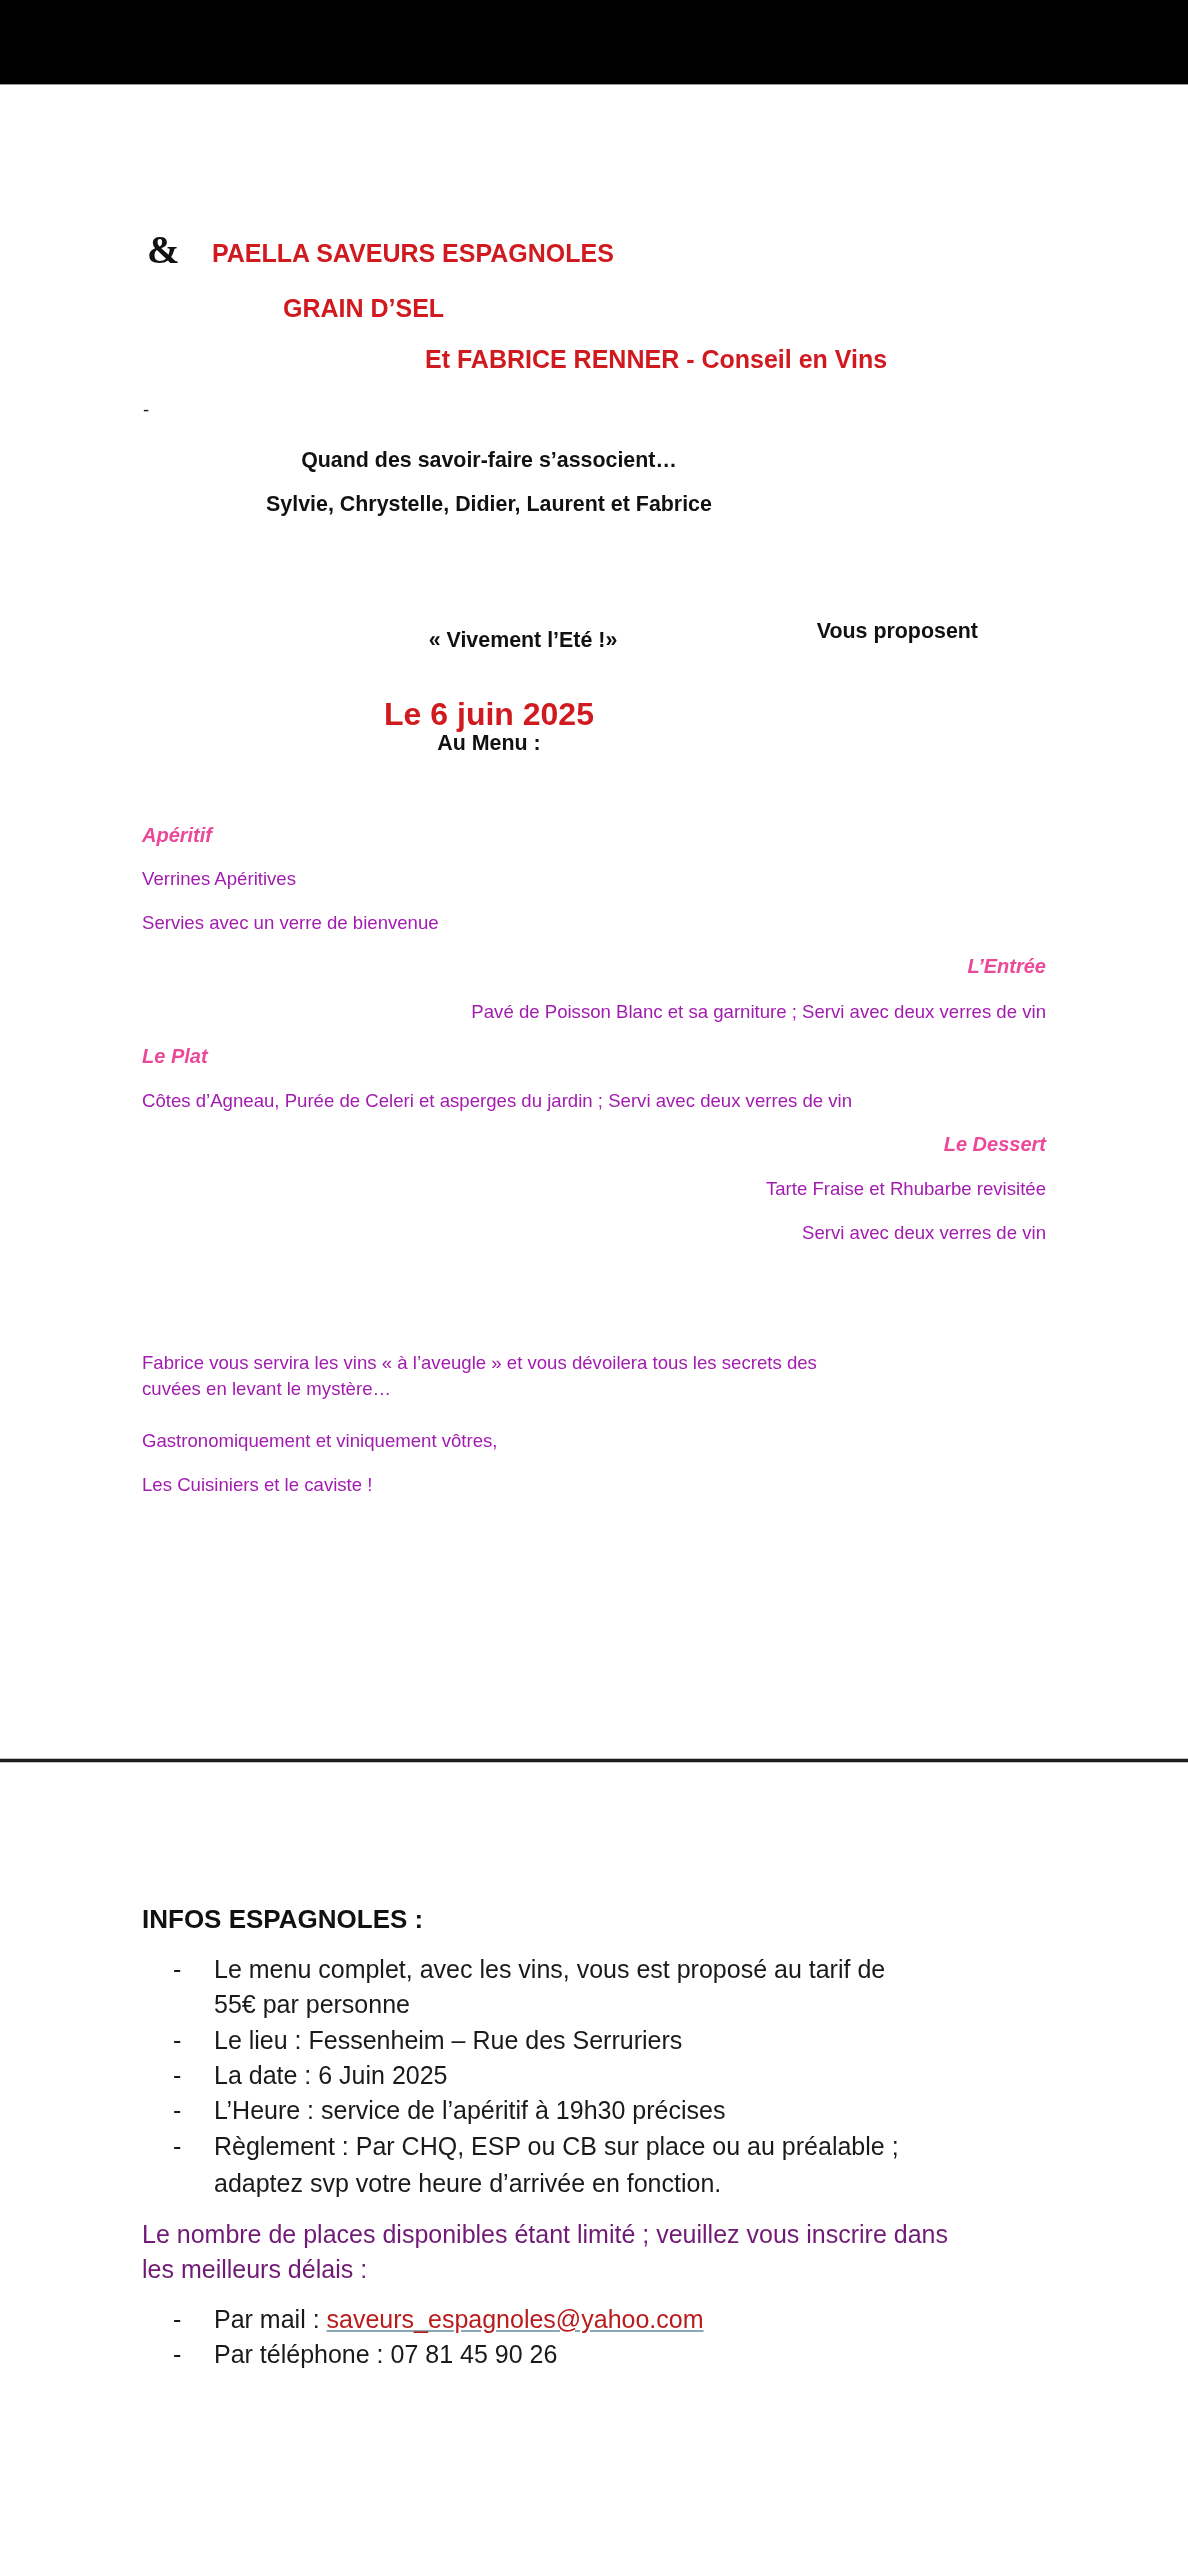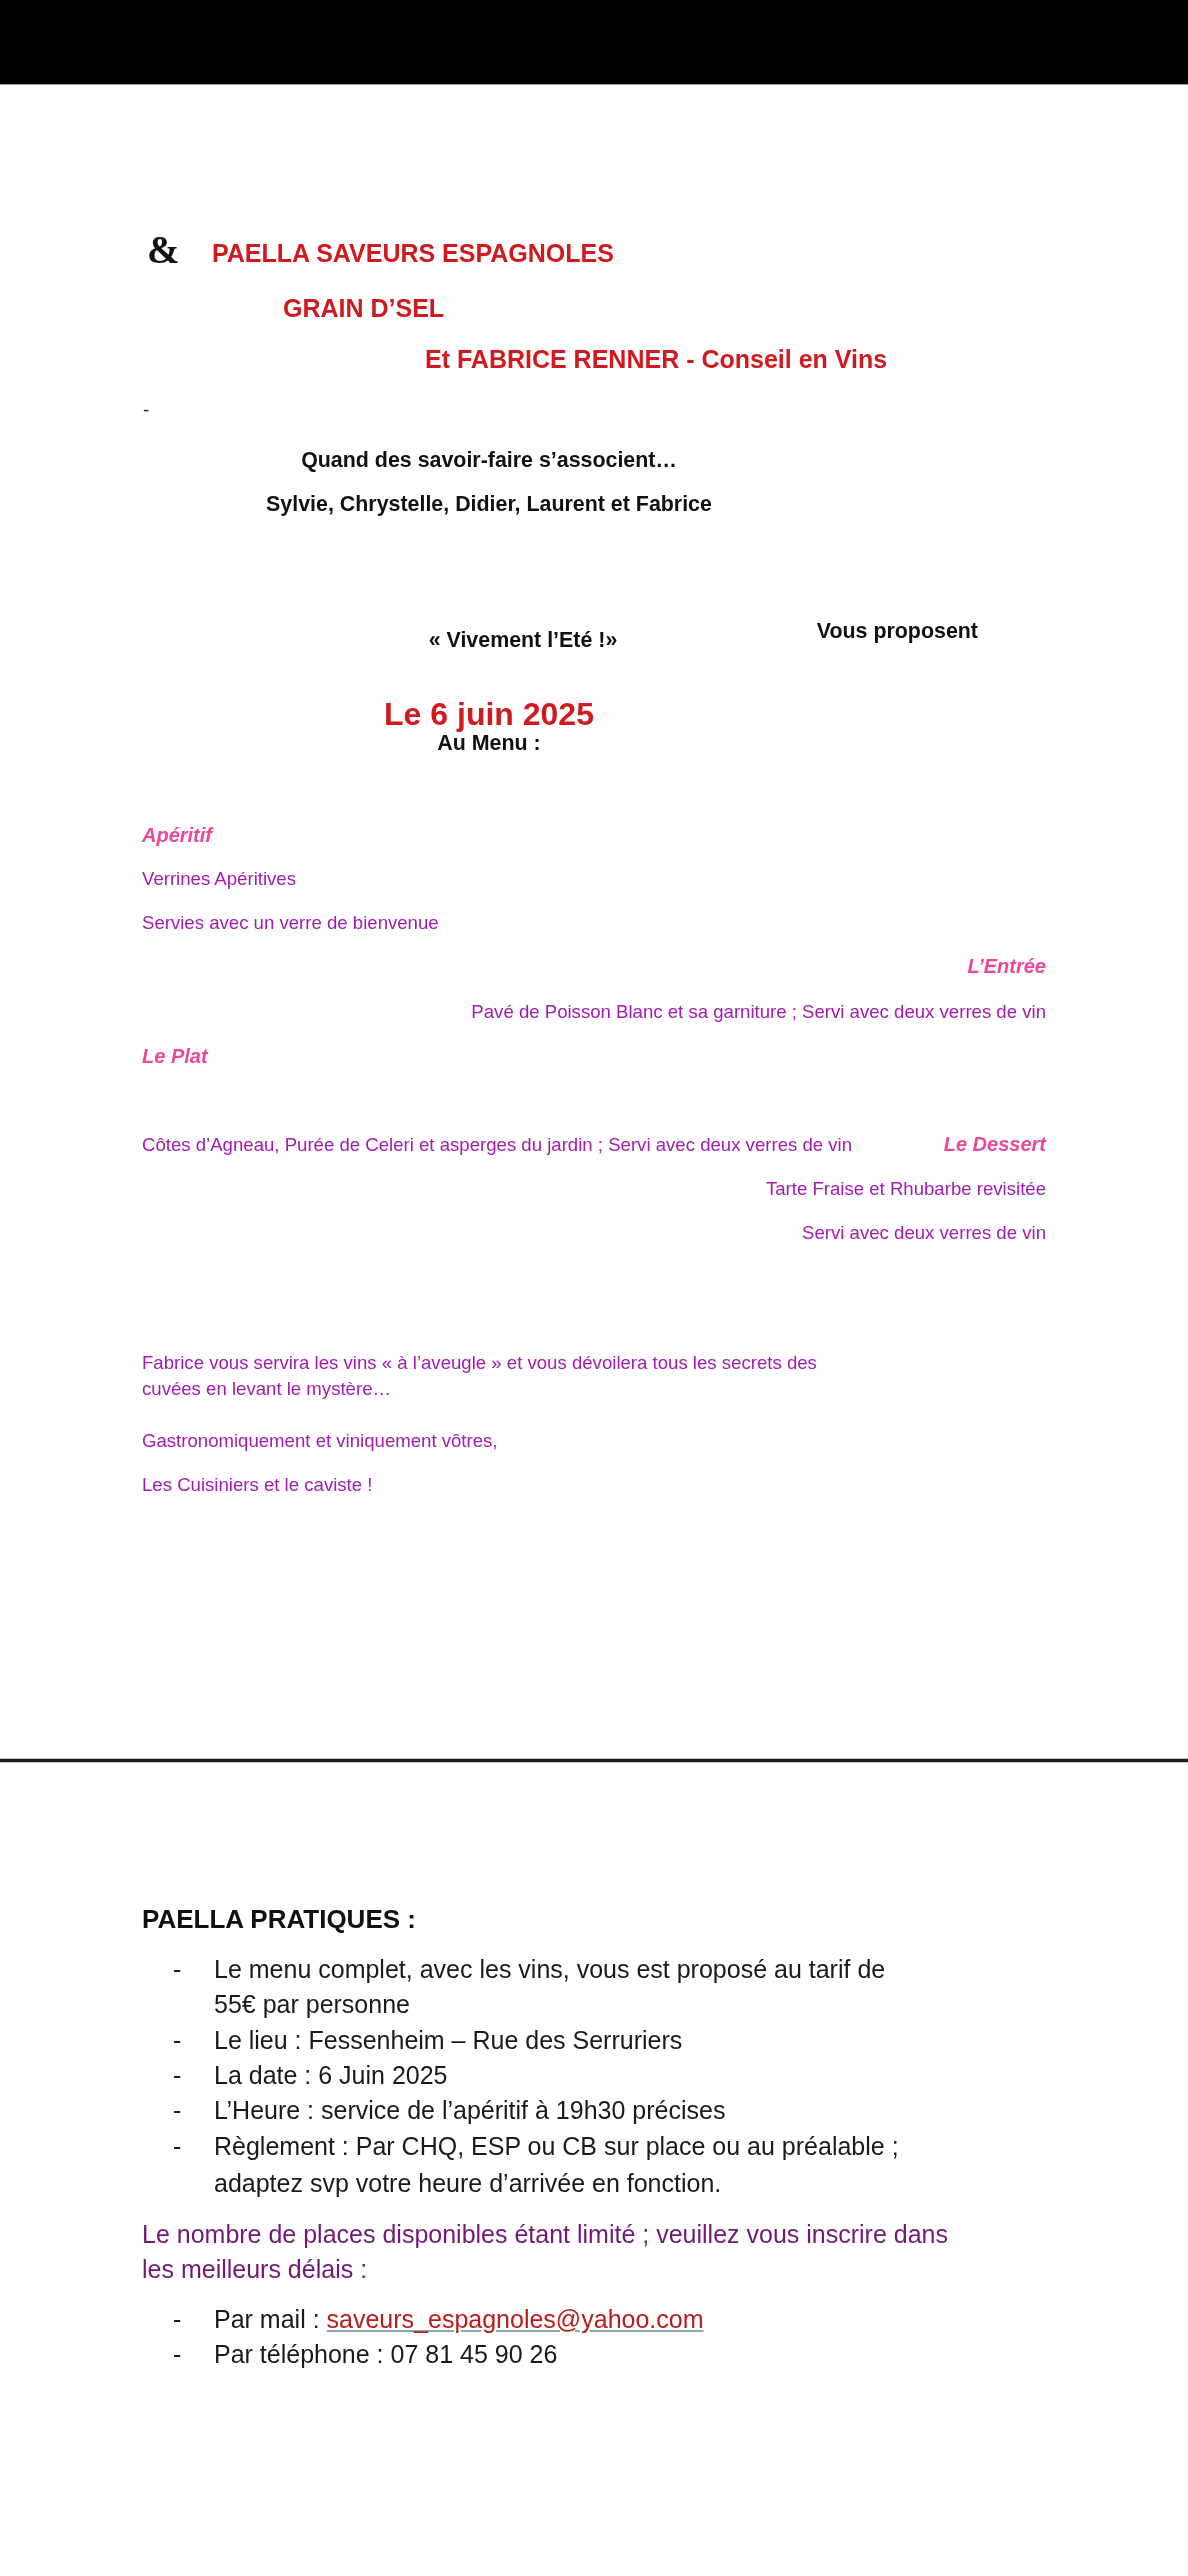--- a/index.html
+++ b/index.html
@@ -61,34 +61,34 @@
 <div class="abs center b20" style="top:731px;">Au Menu :</div>
 
 <span class="abs course" style="left:142px; top:824px;">Apéritif</span>
 <span class="abs body20" style="left:142px; top:868px;">Verrines Apéritives</span>
 <span class="abs body20" style="left:142px; top:912px;">Servies avec un verre de bienvenue</span>
 
 <span class="abs course right" style="top:955px;">L’Entrée</span>
 <span class="abs body20 right" style="top:1001px;">Pavé de Poisson Blanc et sa garniture ; Servi avec deux verres de vin</span>
 
 <span class="abs course" style="left:142px; top:1045px;">Le Plat</span>
-<span class="abs body20" style="left:142px; top:1090px;margin-top:44px;">Côtes d’Agneau, Purée de Celeri et asperges du jardin ; Servi avec deux verres de vin</span>
+<span class="abs body20" style="left:142px; top:1090px;">Côtes d’Agneau, Purée de Celeri et asperges du jardin ; Servi avec deux verres de vin</span>
 
 <span class="abs course right" style="top:1133px;">Le Dessert</span>
 <span class="abs body20 right" style="top:1178px;">Tarte Fraise et Rhubarbe revisitée</span>
 <span class="abs body20 right" style="top:1222px;">Servi avec deux verres de vin</span>
 
 <span class="abs body20" style="left:142px; top:1352px;">Fabrice vous servira les vins « à l’aveugle » et vous dévoilera tous les secrets des</span>
 <span class="abs body20" style="left:142px; top:1378px;">cuvées en levant le mystère…</span>
 <span class="abs body20" style="left:142px; top:1430px;">Gastronomiquement et viniquement vôtres,</span>
 <span class="abs body20" style="left:142px; top:1474px;">Les Cuisiniers et le caviste !</span>
 
 <div class="divider"></div>
 
-<span class="abs infos-title" style="left:142px; top:1904px;">PAELLA PRATIQUES :</span>
+<span class="abs infos-title" style="left:142px; top:1904px;">INFOS ESPAGNOLES :</span>
 
 <div class="li" style="top:1952px;">
   <span class="dash">-</span>
   <span class="txt">Le menu complet, avec les vins, vous est proposé au tarif de</span>
 </div>
 <div class="li" style="top:1987px;">
   <span class="txt">55€ par personne</span>
 </div>
 <div class="li" style="top:2023px;">
   <span class="dash">-</span>

